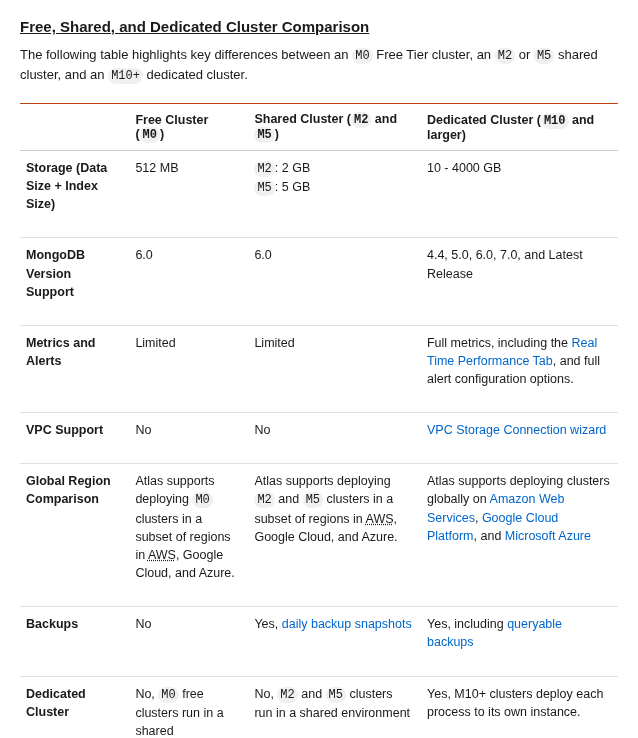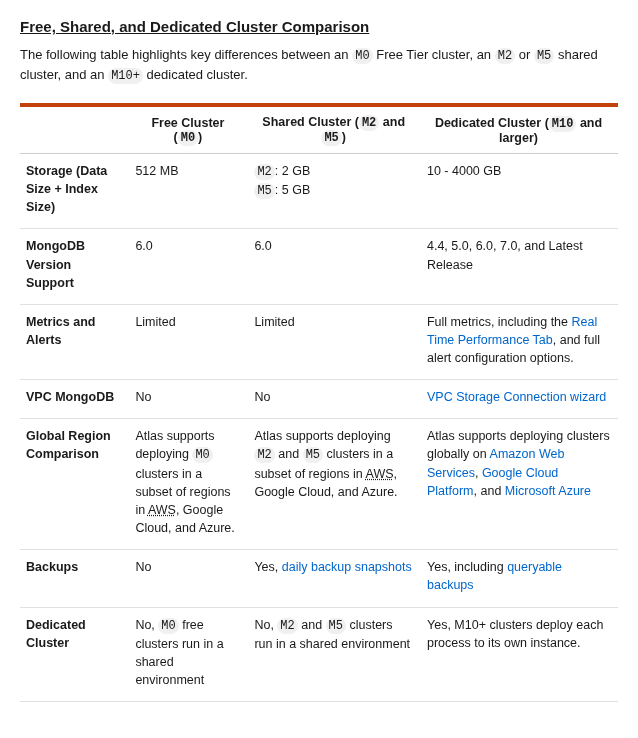--- a/index.html
+++ b/index.html
@@ -30,46 +30,46 @@
       background: #f0f0f0;
       padding: 1px 3px;
       border-radius: 8px;
     }
     table {
       width: 100%;
       border-collapse: collapse;
       font-size: 12.5px;
     }
     thead th {
-      text-align: center;
+      text-align: left;
       font-weight: 600;
       font-size: 12.5px;
       padding: 8px 8px 8px 6px;
-      border-top: 4px solid #c2410c;
+      border-top: 1px solid #c2410c;
       border-bottom: 1px solid #ccc;
       vertical-align: bottom;
       background: #fff;
     }
     thead th:first-child {
       width: 110px;
     }
     thead th:nth-child(2) {
       width: 120px;
     }
     thead th:nth-child(3) {
       width: 175px;
     }
     thead th:nth-child(4) {
       width: 200px;
     }
     tbody tr {
       border-bottom: 1px solid #e0e0e0;
     }
     tbody td {
-      padding: 8px 8px 12px 6px;
+      padding: 8px 8px 24px 6px;
       vertical-align: top;
       line-height: 1.45;
     }
     tbody td:first-child {
       font-weight: 600;
       font-size: 12.5px;
     }
     .link {
       color: #0066cc;
       text-decoration: none;
@@ -114,21 +114,21 @@
     </tr>
 
     <tr>
       <td>Metrics and Alerts</td>
       <td>Limited</td>
       <td>Limited</td>
       <td>Full metrics, including the <a href="#" class="link">Real Time Performance Tab</a>, and full alert configuration options.</td>
     </tr>
 
     <tr>
-      <td>VPC MongoDB</td>
+      <td>VPC Support</td>
       <td>No</td>
       <td>No</td>
       <td><a href="#" class="link">VPC Storage Connection wizard</a></td>
     </tr>
 
     <tr>
       <td>Global Region Comparison</td>
       <td>Atlas supports deploying <code>M0</code> clusters in a subset of regions in <span class="underline-dotted">AWS</span>, Google Cloud, and Azure.</td>
       <td>Atlas supports deploying <code>M2</code> and <code>M5</code> clusters in a subset of regions in <span class="underline-dotted">AWS</span>, Google Cloud, and Azure.</td>
       <td>Atlas supports deploying clusters globally on <a href="#" class="link">Amazon Web Services</a>, <a href="#" class="link">Google Cloud Platform</a>, and <a href="#" class="link">Microsoft Azure</a></td>

